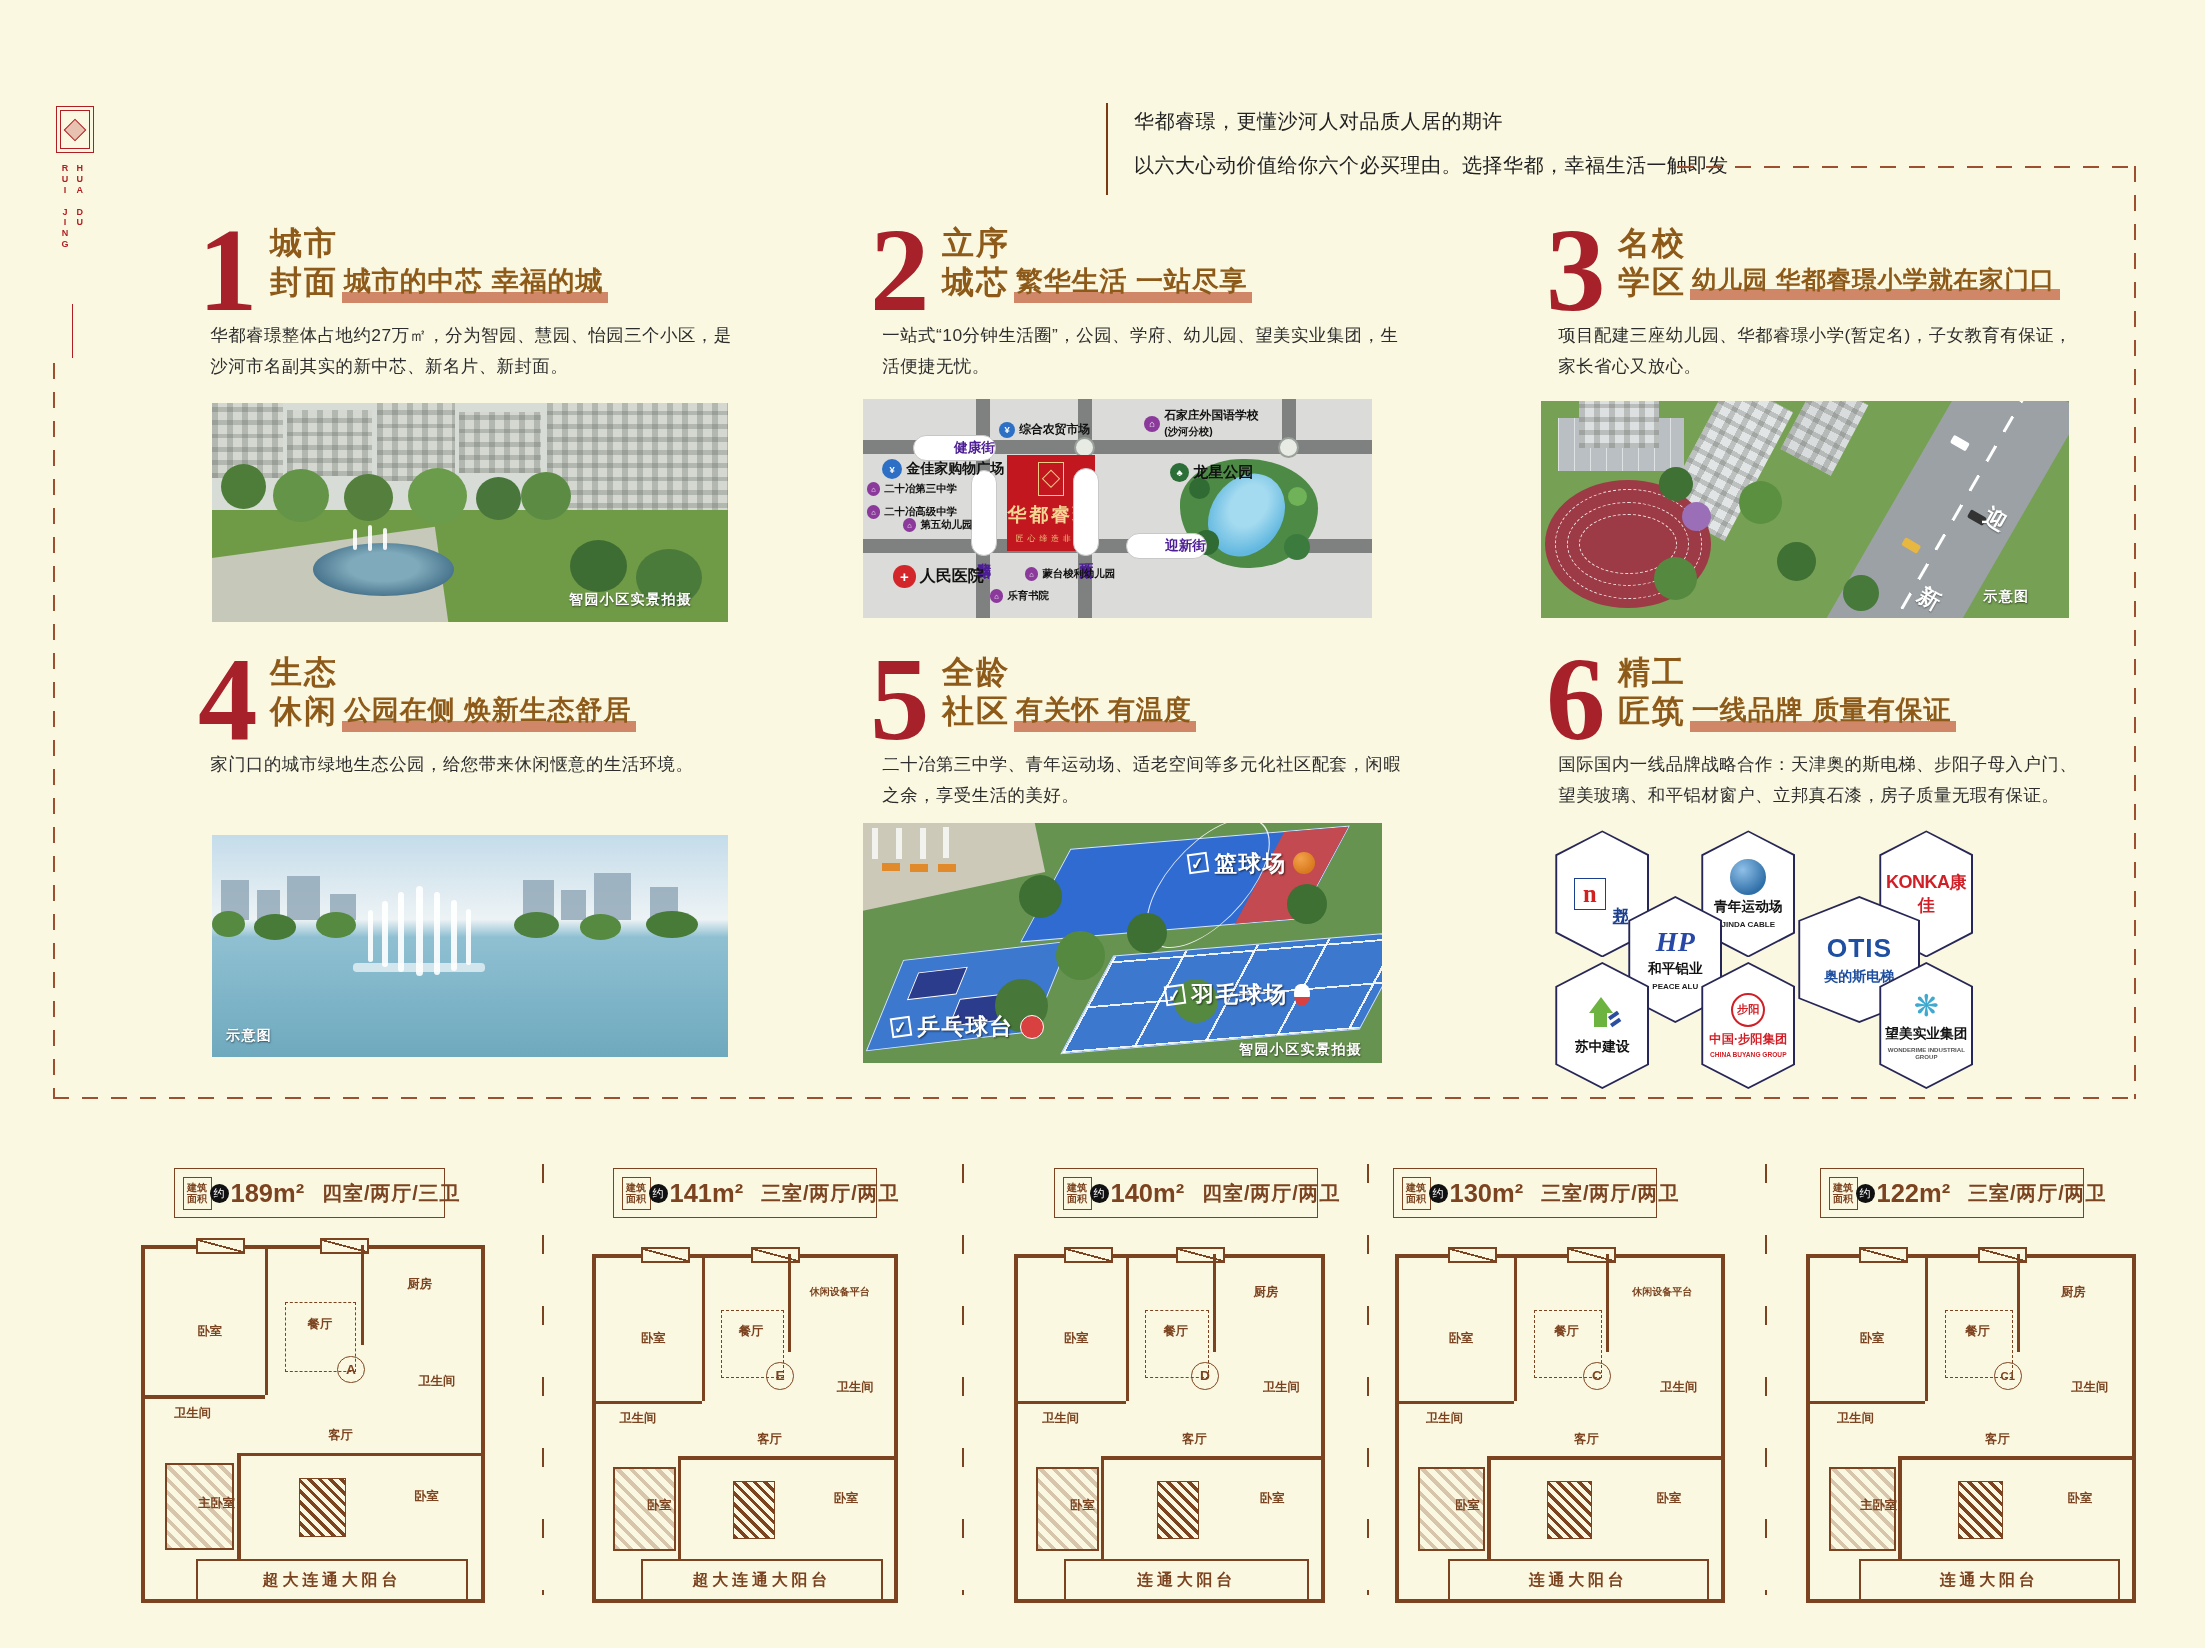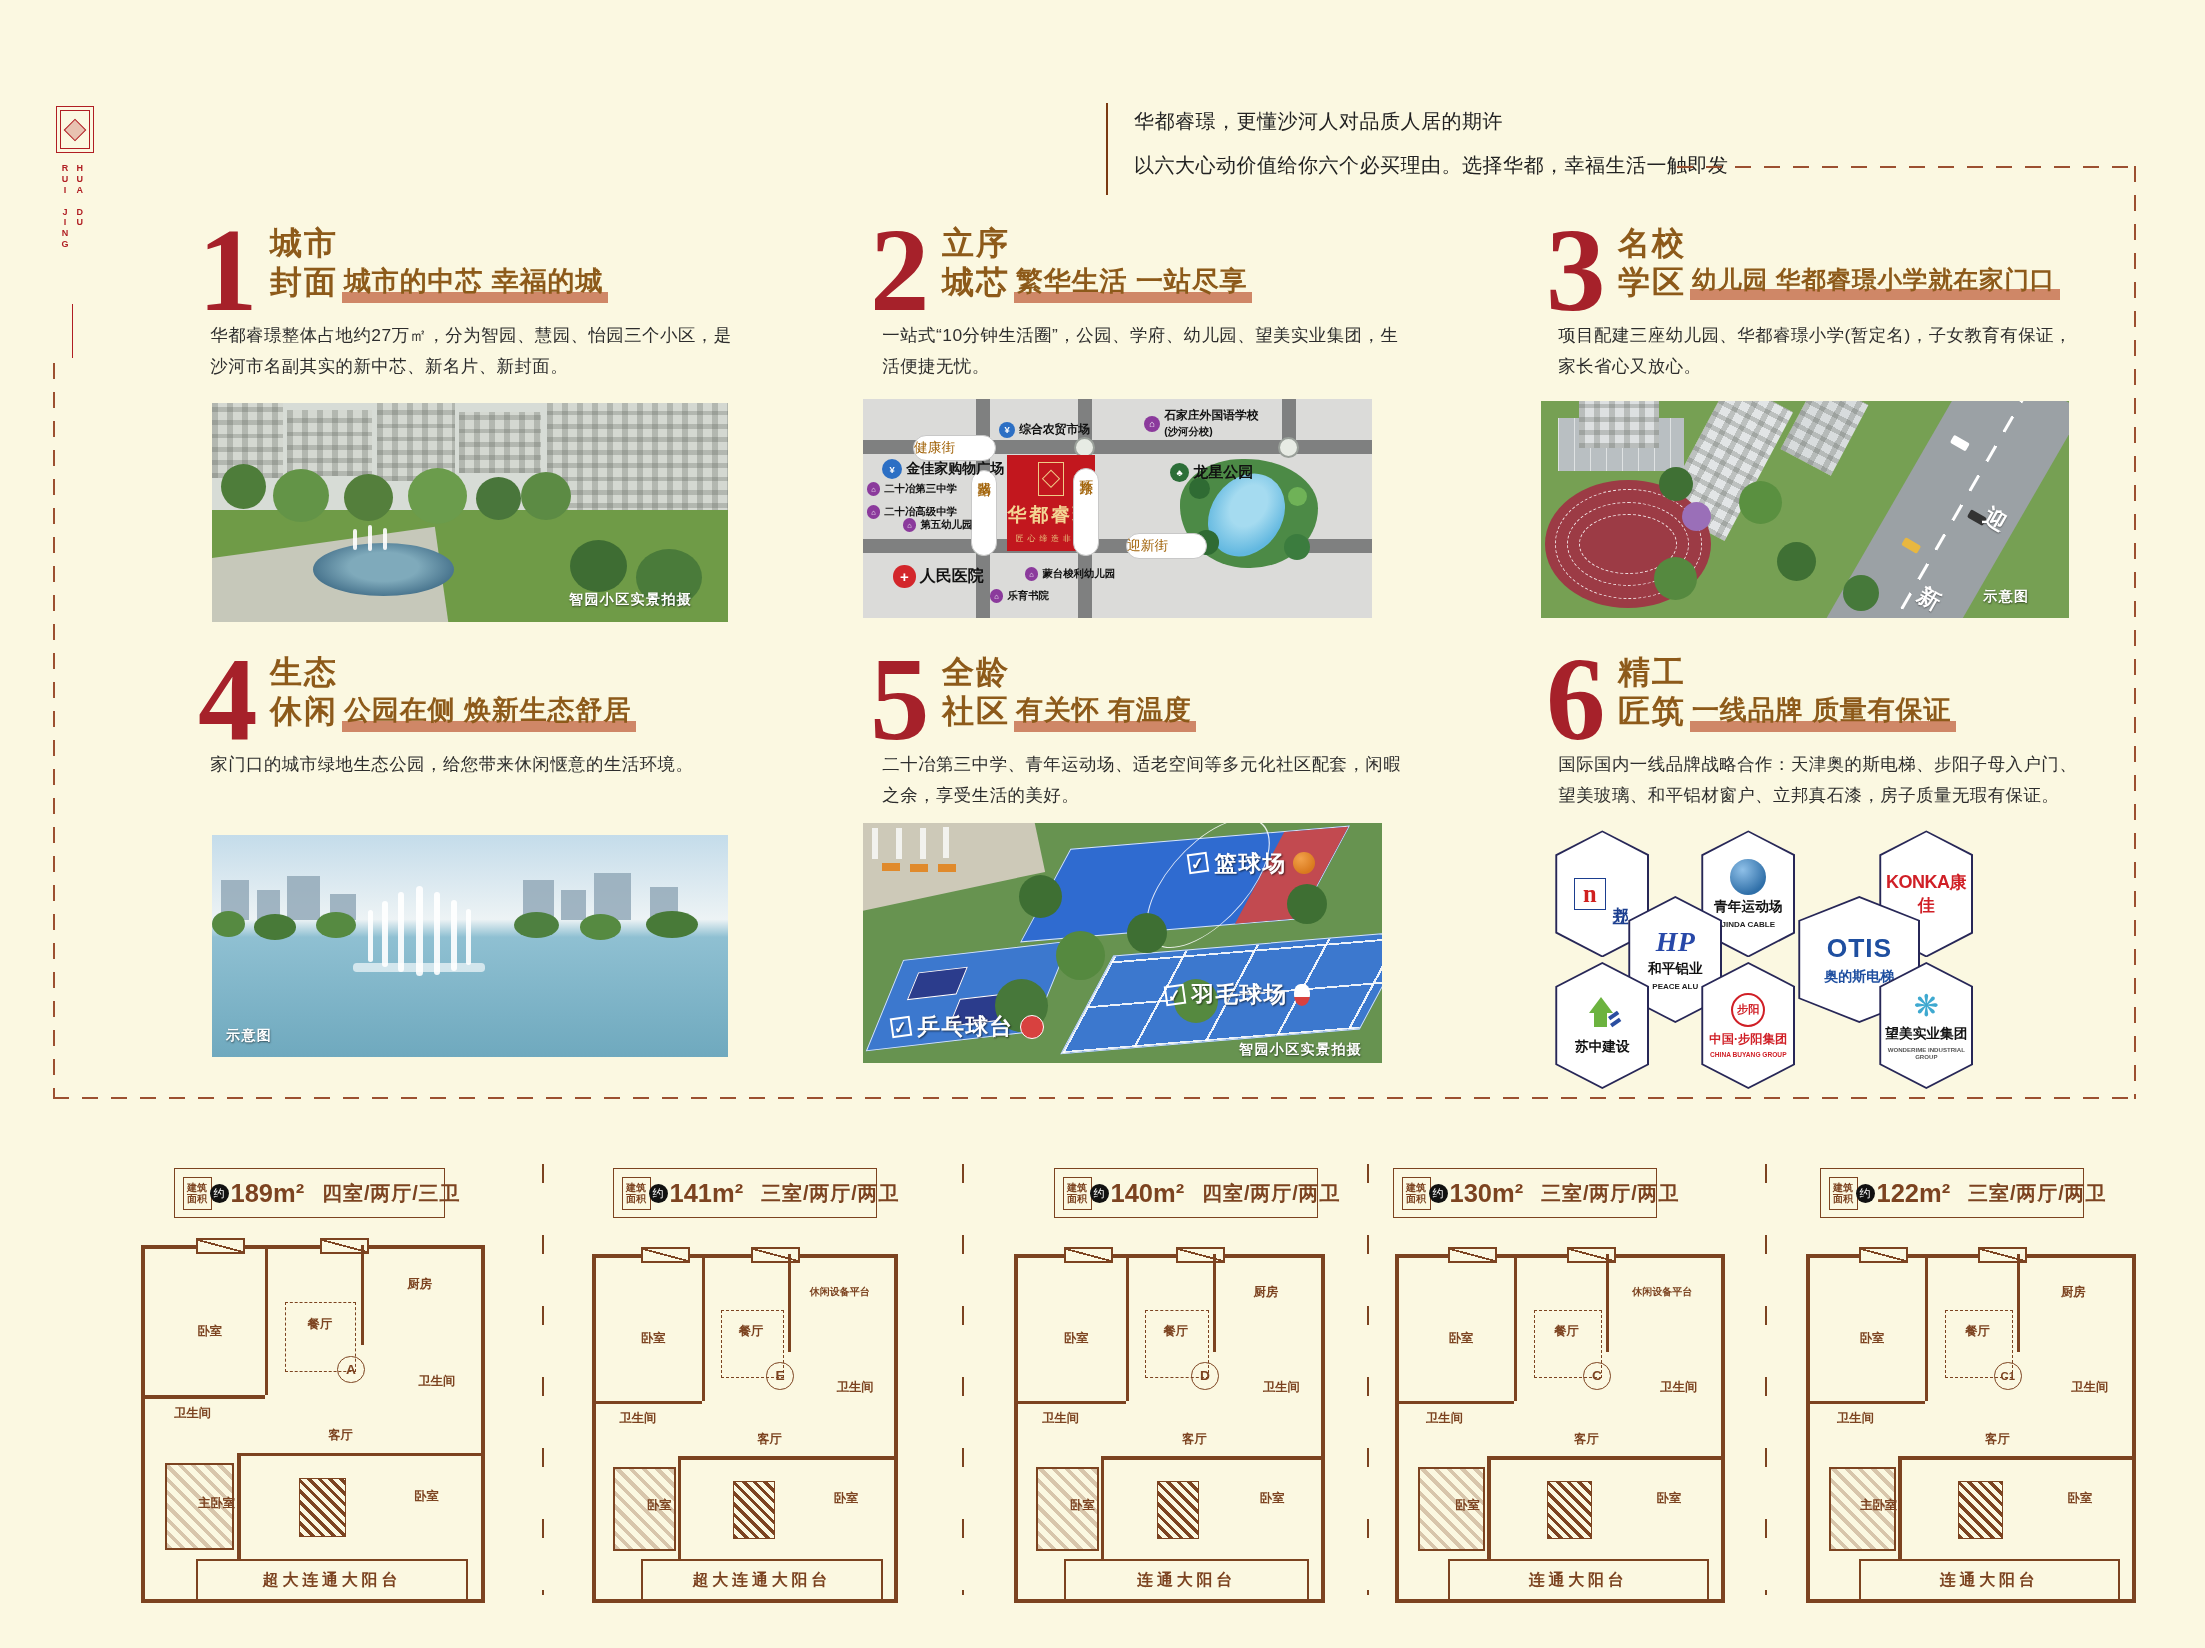--- a/index.html
+++ b/index.html
@@ -44,21 +44,21 @@
   .tree{position:absolute;border-radius:50%;}
   .lawn{position:absolute;background:#6F9B47;}
   .path{position:absolute;background:#C6C8BA;}
   .pond{position:absolute;background:radial-gradient(ellipse at 50% 45%, #7FAABB 0 35%, #44708A 75%);border-radius:50%;}
   .jet{position:absolute;background:rgba(255,255,255,.9);border-radius:3.8px;}
 
   
   .mapbox{background:#DBDBD9;}
   .road{position:absolute;background:#7F8080;}
   .rab{position:absolute;width:21px;height:21px;border-radius:50%;background:#E7EBE4;border:2.8px solid #9AA09A;box-sizing:border-box;}
-  .pill{position:absolute;background:#fff;border:0.9px solid #C8C8C8;border-radius:471px;color:#a16207;font-weight:normal;font-size:13.7px;display:flex;align-items:center;justify-content:flex-start;}
+  .pill{position:absolute;background:#fff;border:0.9px solid #C8C8C8;border-radius:471px;color:#4c1d95;font-weight:bold;font-size:13.7px;display:flex;align-items:center;justify-content:flex-end;}
   .pillv{writing-mode:vertical-rl;text-orientation:upright;letter-spacing:0.9px;}
   .redblock{position:absolute;background:#C2171E;display:flex;flex-direction:column;align-items:center;justify-content:center;gap:5.7px;}
   .emb{width:24.5px;height:32px;border:1.4px solid #EFCB86;position:relative;}
   .emb i{position:absolute;left:50%;top:50%;width:11.3px;height:11.3px;border:0.9px solid #EFCB86;transform:translate(-50%,-50%) rotate(45deg);}
   .redblock .nm{color:#F3D694;font-size:19px;font-weight:bold;letter-spacing:2.8px;}
   .redblock .sl{color:#E8C27C;font-size:8px;letter-spacing:3.8px;}
   .parkblob{position:absolute;background:#4C8A46;border-radius:46% 54% 50% 50% / 42% 46% 56% 58%;}
   .lake{position:absolute;background:radial-gradient(ellipse at 45% 40%, #A5DBF0 0 30%, #62B8E0 70%);border-radius:50%;transform:rotate(35deg);}
   .poi{position:absolute;display:flex;align-items:center;gap:4.2px;font-size:11.8px;font-weight:bold;color:#111;white-space:nowrap;}
   .poi .ic{width:16px;height:16px;border-radius:50%;color:#fff;display:flex;align-items:center;justify-content:center;font-size:9.4px;flex:0 0 auto;}

